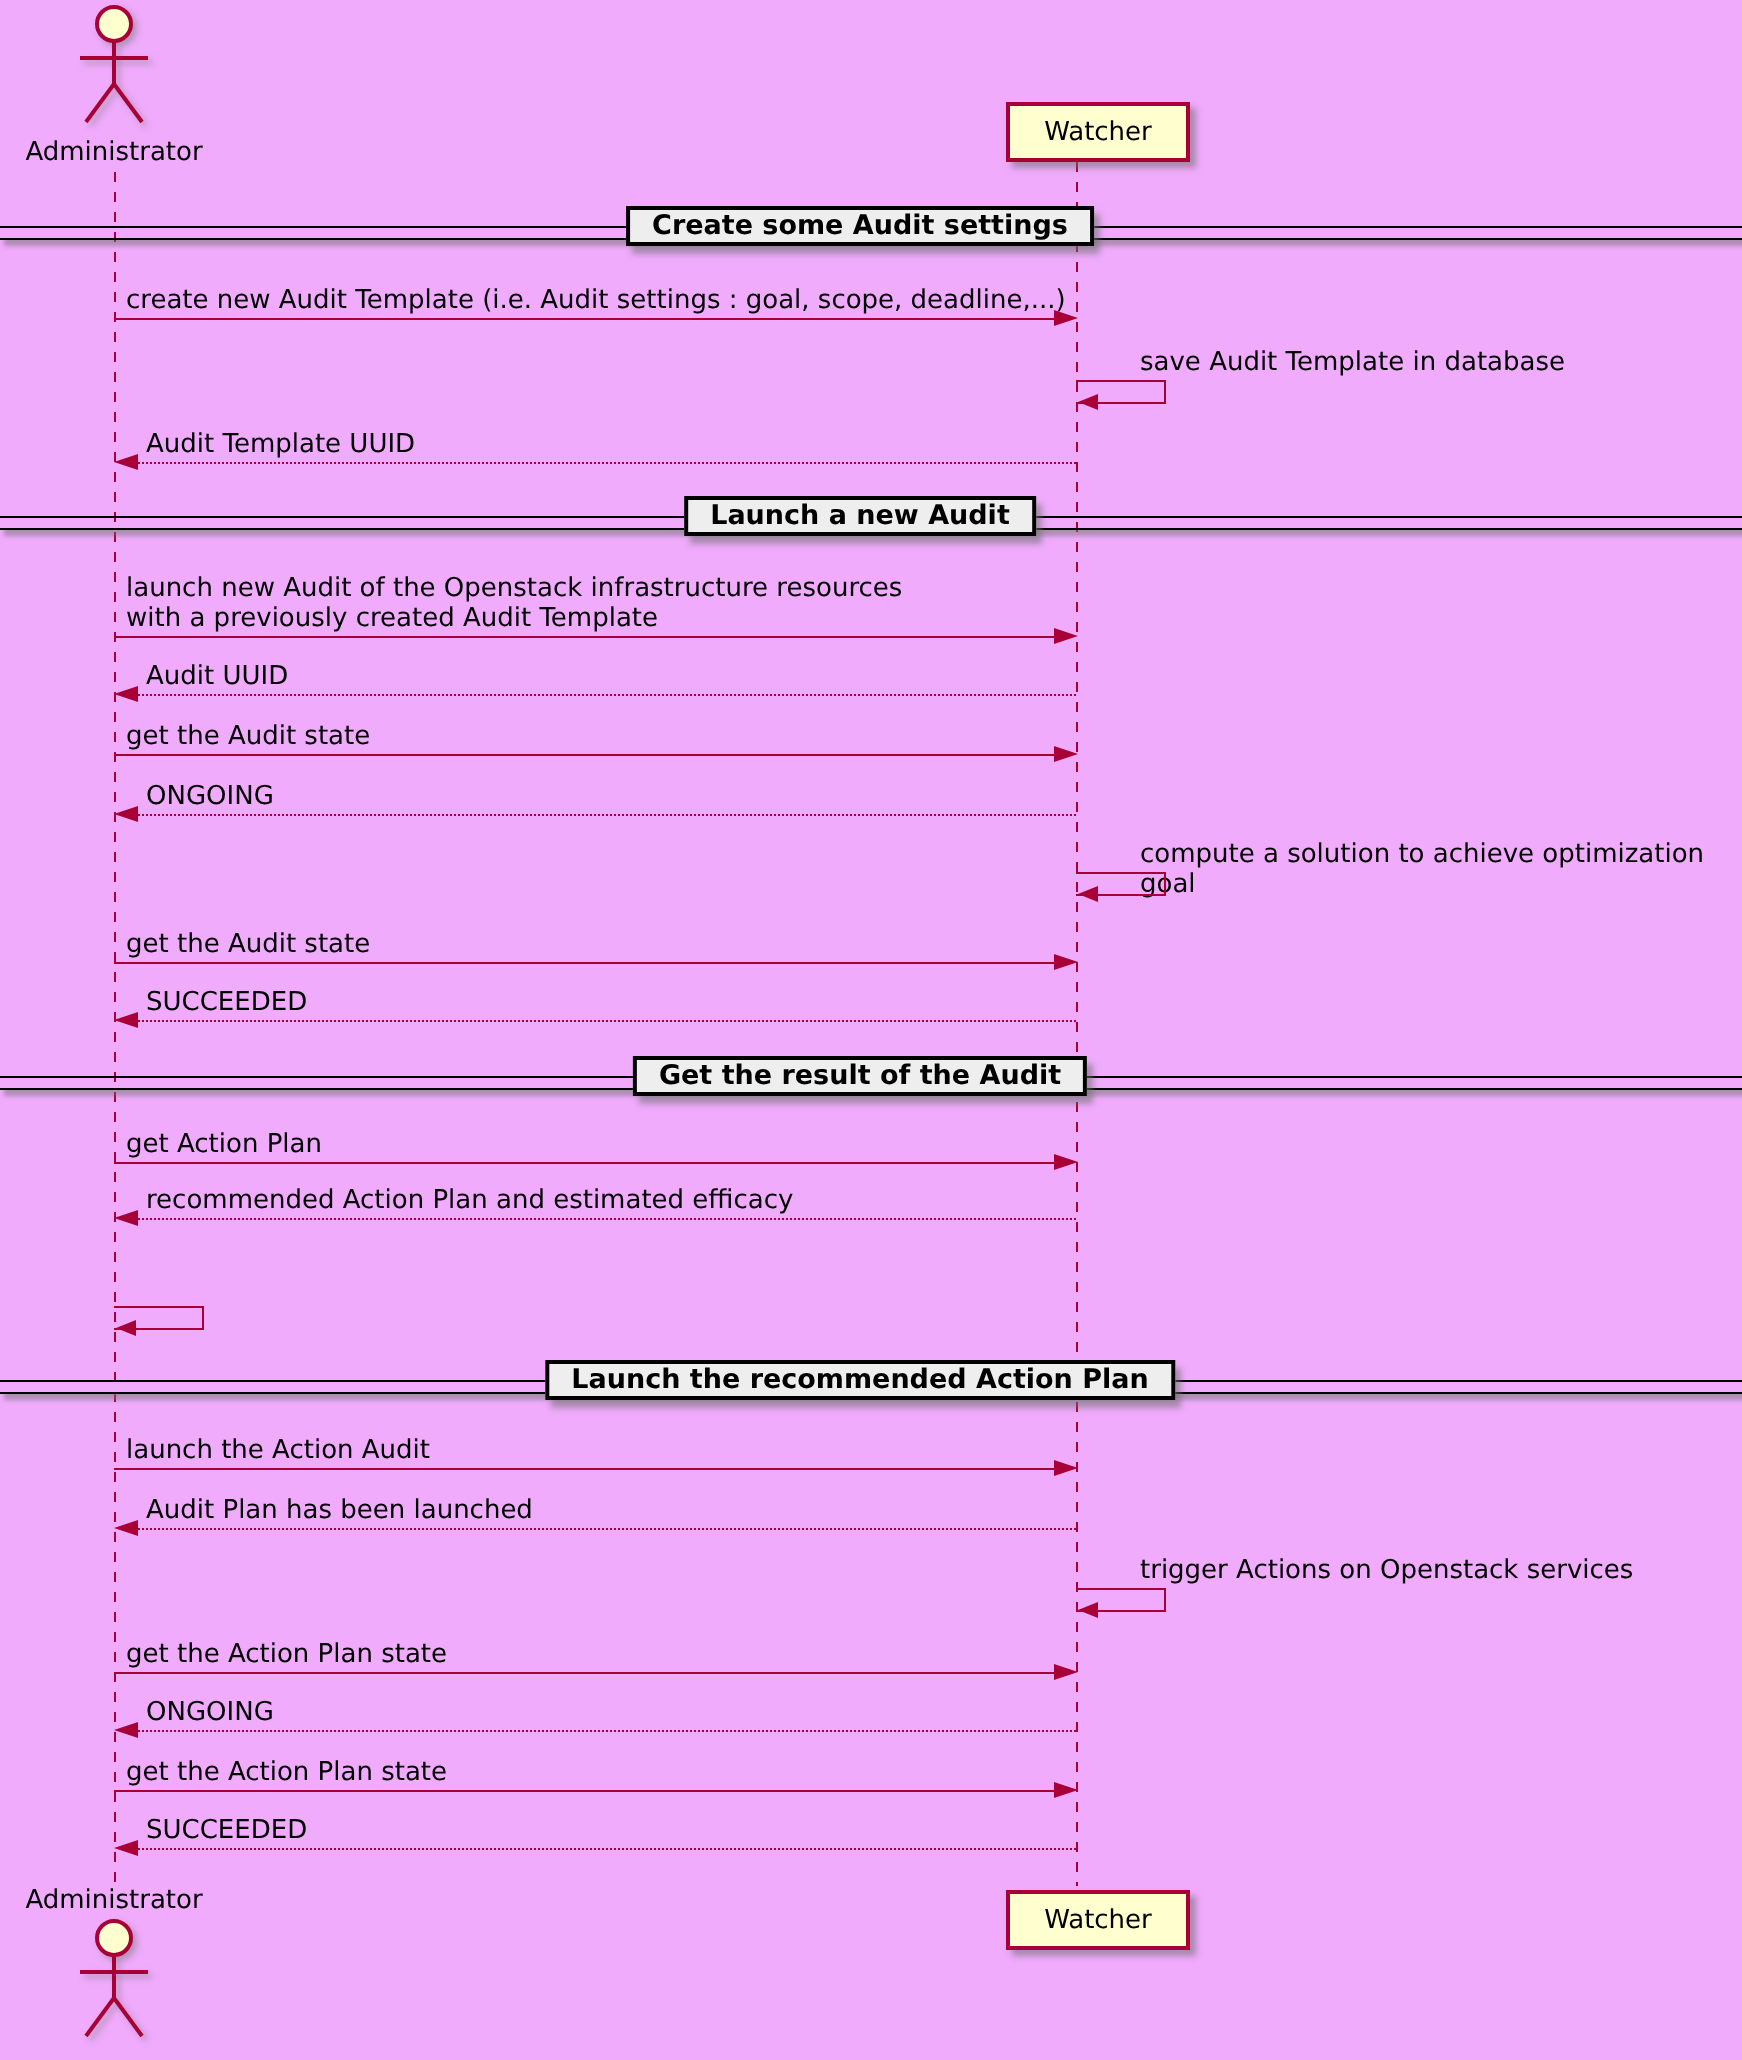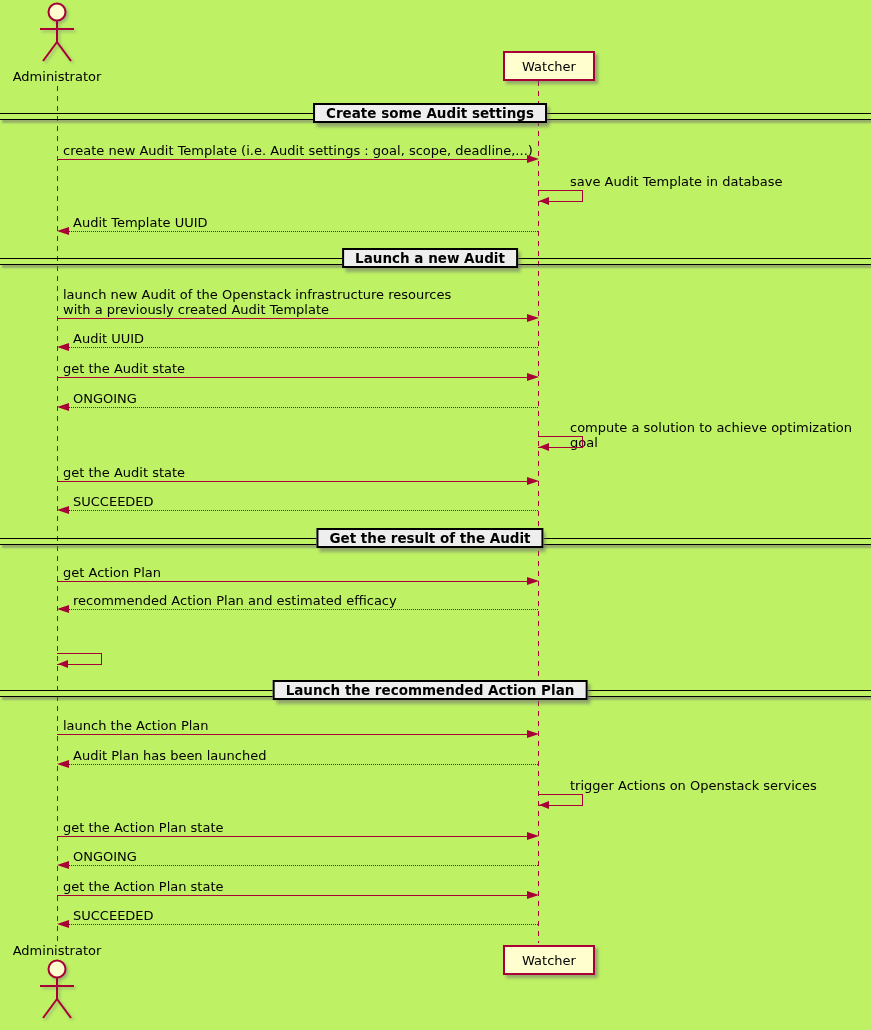--- a/index.html
+++ b/index.html
@@ -3,21 +3,21 @@
 <meta charset="utf-8">
 <style>
   :root{
     --accent:#A80036;
     --pfill:#FEFECE;
     --dfill:#EEEEEE;
     --ink:#000000;
   }
   html,body{margin:0;padding:0;background:#ffffff;}
   .canvas{
-    position:relative;width:871px;height:1030px;background:#bef264;overflow:hidden;
+    position:relative;width:871px;height:1030px;background:#f0abfc;overflow:hidden;
     font-family:"DejaVu Sans","Liberation Sans",sans-serif;color:var(--ink);
   }
   
   .lifeline{position:absolute;width:1px;
     background:repeating-linear-gradient(to bottom,var(--accent) 0 5px,transparent 5px 10px);}
   .ll-admin{left:57px;top:86px;height:855px;}
   .ll-watcher{left:538px;top:81px;height:862px;}
   
   .pbox{position:absolute;left:503px;width:92px;height:30px;box-sizing:border-box;
     background:var(--pfill);border:2px solid var(--accent);
@@ -183,21 +183,21 @@
     <div class="loop"></div>
     <div class="ah ah-self"></div>
   </div>
 
   <div class="divider" style="top:680px">
     <div class="dlines"></div>
     <div class="dbox">Launch the recommended Action Plan</div>
   </div>
 
   <div class="row mr" style="top:718px">
-    <div class="mtext">launch the Action Plan</div>
+    <div class="mtext">launch the Action Audit</div>
     <div class="sline"></div>
     <div class="ah ah-r"></div>
   </div>
 
   <div class="row ml" style="top:748px">
     <div class="mtext">Audit Plan has been launched</div>
     <div class="dline"></div>
     <div class="ah ah-l"></div>
   </div>
 

